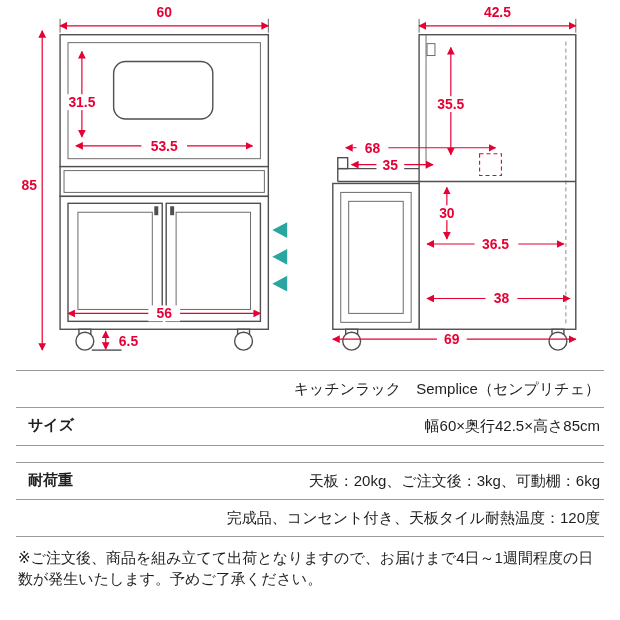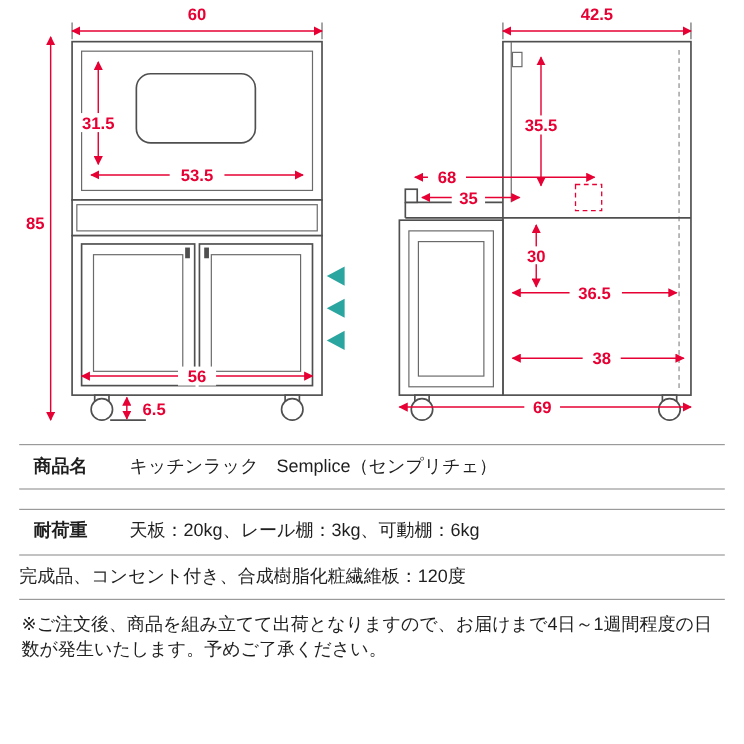--- a/index.html
+++ b/index.html
@@ -22,21 +22,21 @@
   .bg     { fill:#ffffff; stroke:none; }
   .dash   { stroke:#8a8a8a; stroke-width:1; fill:none; stroke-dasharray:4 3; }
   .dashred{ stroke:#e60033; stroke-width:1.1; fill:none; stroke-dasharray:4 3; }
   .tri    { fill:#2ba5a0; stroke:none; }
 
   
   .spec-area { padding:8px 16px 0 16px; }
   .spec-table { border-top:1px solid #9a9a9a; }
   .spec-row { display:flex; border-bottom:1px solid #9a9a9a; padding:8px 0; font-size:15px; }
   .spec-label { width:92px; flex-shrink:0; font-weight:bold; padding-left:12px; }
-  .spec-value { flex:1; line-height:1.35; padding-right:4px; }
+  .spec-value { flex:1; line-height:1.35; padding-right:4px;text-align:right; }
   .footnote { font-size:15px; line-height:1.4; padding:10px 2px 0 2px; }
 </style>
 </head>
 <body>
 
 <svg class="diagram-area" viewBox="0 0 620 365" aria-hidden="false">
   <defs>
     <marker id="arr" viewBox="0 0 10 10" refX="9" refY="5" markerWidth="6.5" markerHeight="6.5" orient="auto-start-reverse">
       <path d="M0,0 L10,5 L0,10 z" fill="#e60033"></path>
     </marker>
@@ -148,27 +148,30 @@
 
     <line class="dim" x1="333" y1="342" x2="578" y2="342"></line>
     <rect class="bg" x="438" y="334" width="30" height="16"></rect>
     <text class="dimtext" x="453" y="347">69</text>
   </g>
 </svg>
 
 <div class="spec-area">
   <div class="spec-table">
     <div class="spec-row">
-      <div class="spec-label">商品名</div>
       <div class="spec-value">キッチンラック　Semplice（センプリチェ）</div>
+    </div>
+    <div class="spec-row">
+      <div class="spec-label">サイズ</div>
+      <div class="spec-value">幅60×奥行42.5×高さ85cm</div>
     </div>
     <div class="spec-row">
     </div>
     <div class="spec-row">
       <div class="spec-label">耐荷重</div>
-      <div class="spec-value">天板：20kg、レール棚：3kg、可動棚：6kg</div>
+      <div class="spec-value">天板：20kg、ご注文後：3kg、可動棚：6kg</div>
     </div>
     <div class="spec-row">
-      <div class="spec-value">完成品、コンセント付き、合成樹脂化粧繊維板：120度</div>
+      <div class="spec-value">完成品、コンセント付き、天板タイル耐熱温度：120度</div>
     </div>
   </div>
   <div class="footnote">※ご注文後、商品を組み立てて出荷となりますので、お届けまで4日～1週間程度の日数が発生いたします。予めご了承ください。</div>
 </div>
 
 </body></html>

